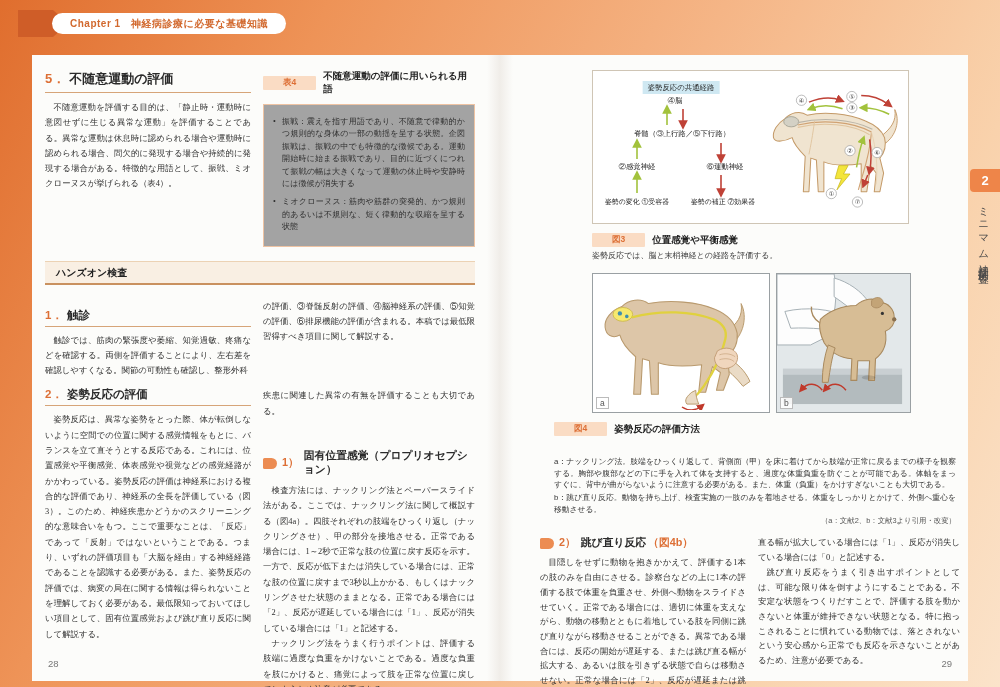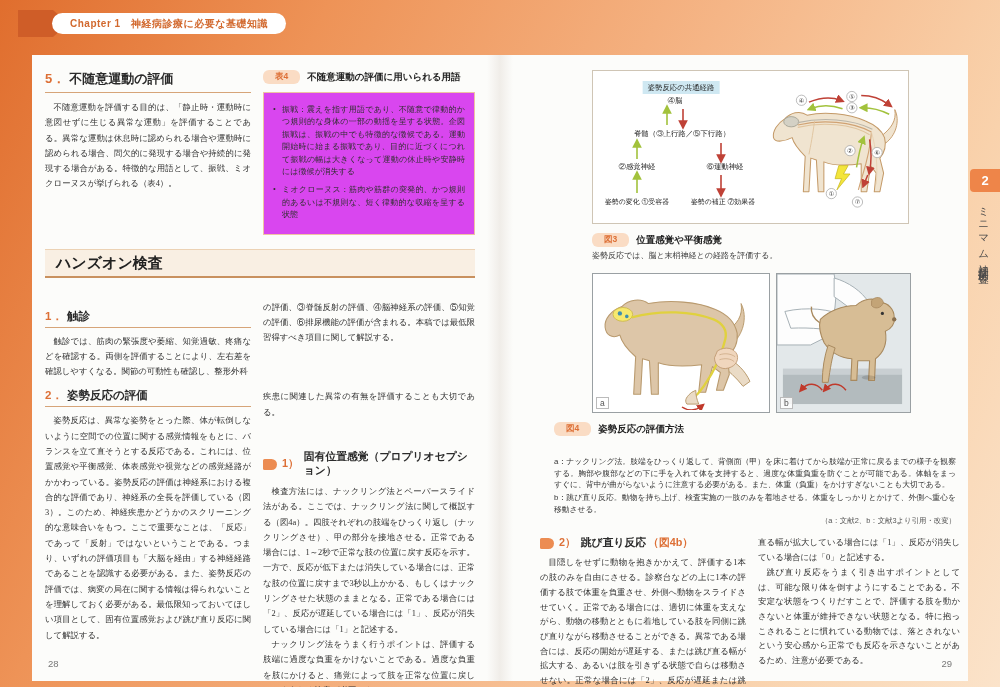--- a/index.html
+++ b/index.html
@@ -35,30 +35,30 @@
   .br-icon{width:14px;height:11px;background:#ec8c52;border-radius:2px 7px 7px 2px;flex:none}
   .h-br .num{color:var(--accent,#dd6f35)}
   .h-br .ref{color:var(--accent,#dd6f35)}
   
   .bt{font-family:"Liberation Serif","DejaVu Serif",serif;font-size:8.4px;line-height:1.82;color:#2f2f2f;
     text-align:justify;margin:0;text-indent:1em;}
   .bt.ni{text-indent:0}
   .bt2{line-height:1.75}
   
   .badge{display:inline-block;background:var(--badge-bg,#fadcc4);color:var(--accent,#dd6f35);font-size:8.5px;
-    font-weight:bold;padding:1px 12px;border-radius:6px;flex:none;text-align:center;}
+    font-weight:bold;padding:1px 20px;border-radius:1px;flex:none;text-align:center;}
   .tbl-head{display:flex;align-items:center;gap:7px;font-size:9.5px;font-weight:bold;color:#222;}
-  .tbl-box{margin-top:8px;border:1px solid #eec3a3;background:#d946ef;padding:11px 9px 6px 9px;}
+  .tbl-box{margin-top:8px;border:1px solid #eec3a3;background:#a3a3a3;padding:11px 9px 6px 9px;}
   .tbl-box ul{margin:0;padding:0}
   .tbl-box li{list-style:none;position:relative;padding-left:9px;font-family:"Liberation Serif","DejaVu Serif",serif;
     font-size:8px;line-height:1.55;text-align:justify;color:#2f2f2f;margin-bottom:6px;}
   .tbl-box li::before{content:"•";position:absolute;left:0;top:0;}
   
-  .handson{margin:14px 0 22px;background:var(--handson-bg,#f9efe3);border-top:1px solid #ecd2b4;
-    border-bottom:2px solid #c9915f;padding:4px 11px 3px;font-size:15px;font-weight:bold;color:#222;}
+  .handson{margin:14px 0 14px;background:var(--handson-bg,#f9efe3);border-top:1px solid #ecd2b4;
+    border-bottom:2px solid #c9915f;padding:4px 11px 3px;font-size:10px;font-weight:bold;color:#222;}
   
   .fig3-box{margin-left:52px;width:315px;height:152px;border:1px solid #cfc5b5;background:#fff;position:relative;margin-top:0;}
   .flow{position:absolute;left:4px;top:4px;width:170px;height:142px;}
   .fl{position:absolute;font-size:7.4px;color:#222;white-space:nowrap;transform:translateX(-50%);}
   .fl-header{background:var(--flow-header-bg,#cfe8f2);padding:1.5px 5px;}
   .fl-sm{font-size:6.9px}
   .flow svg,.fig3-dog{position:absolute}
   .fig3-dog{right:2px;top:4px}
   .figcap{display:flex;align-items:center;gap:7px;font-size:9.5px;font-weight:bold;color:#222;margin:9px 0 0 52px;}
   .fignote{margin:3px 0 0 52px;font-size:8px;color:#3a3a3a;}

